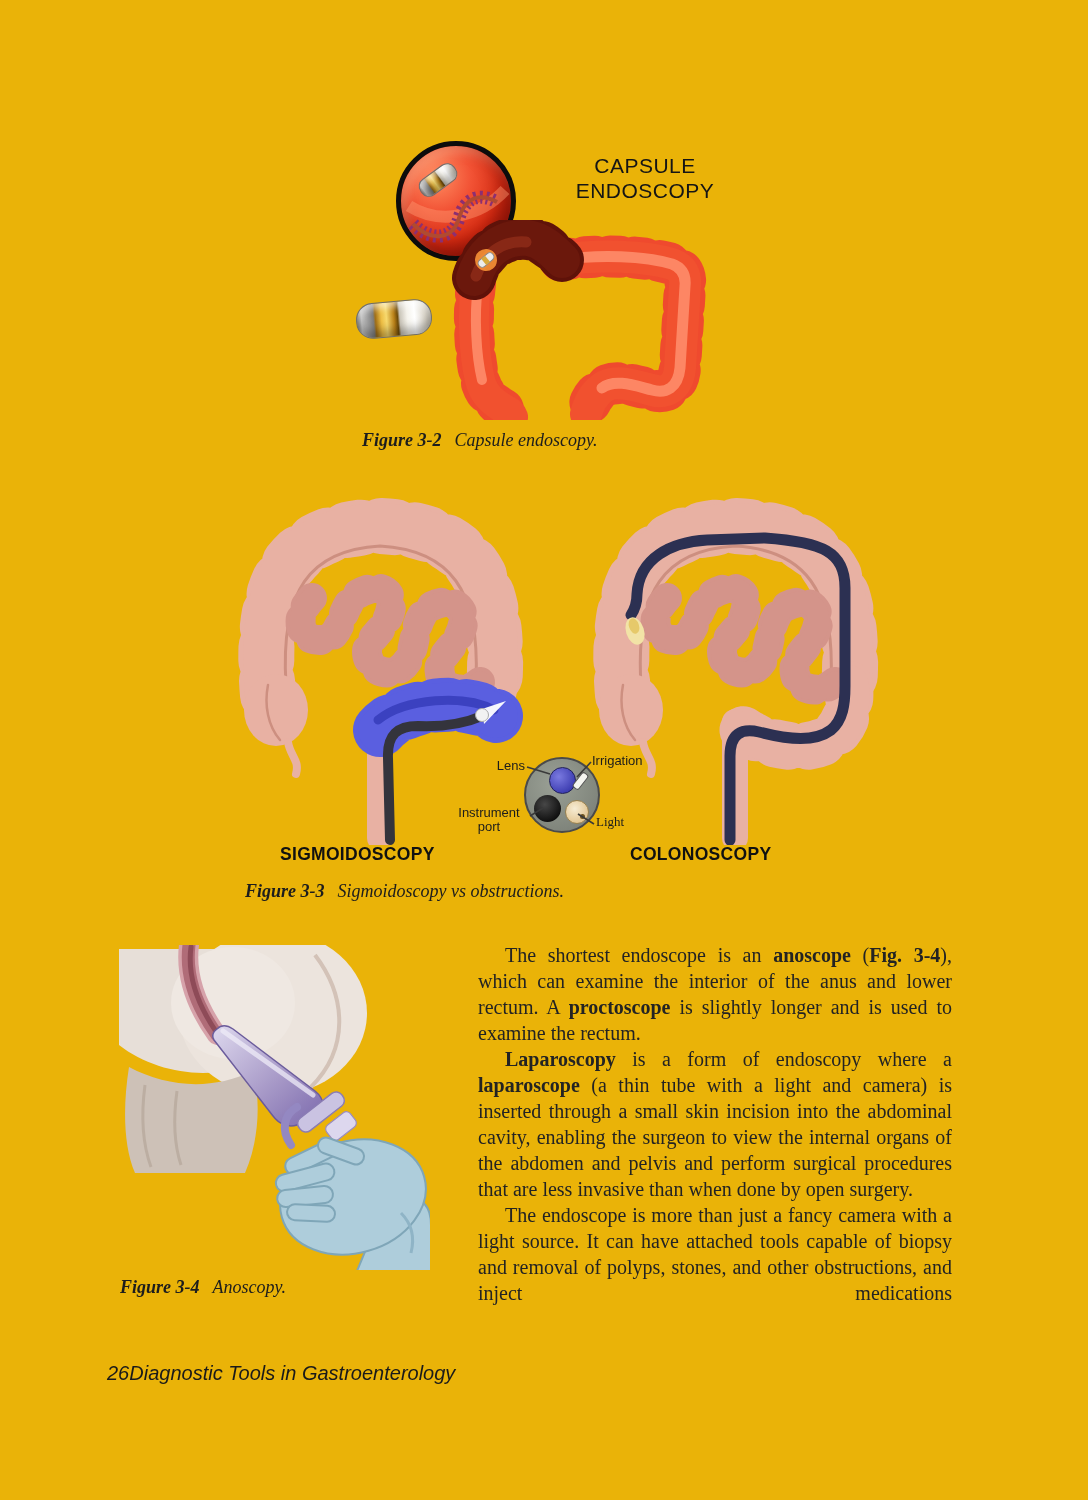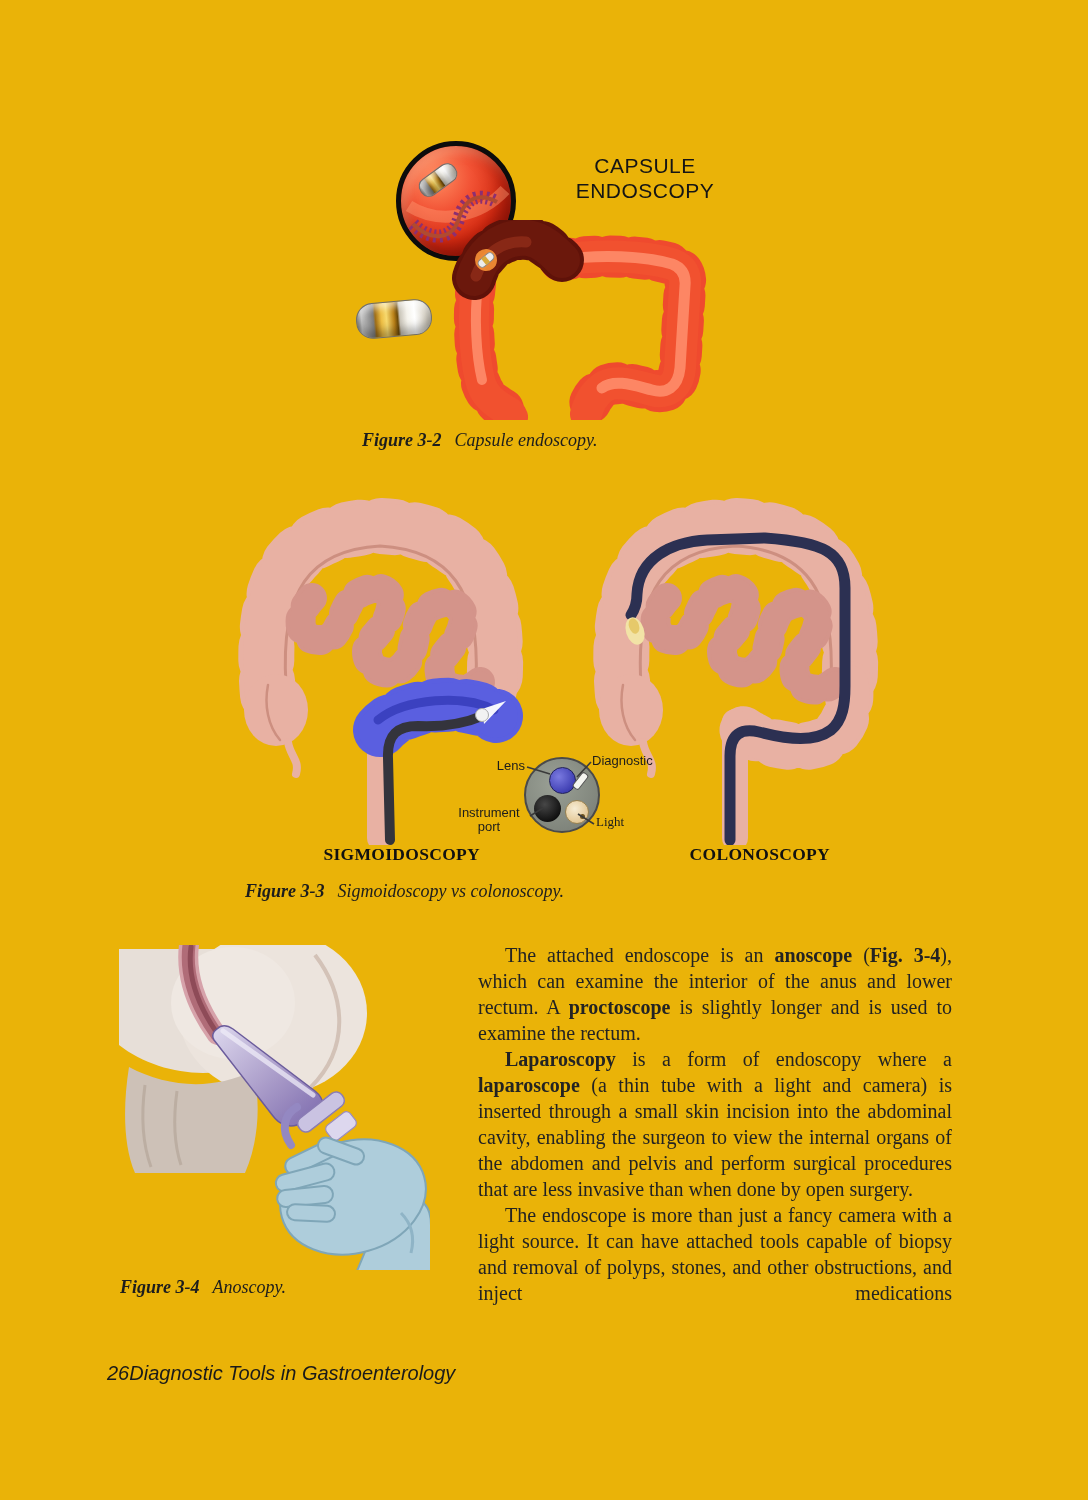--- a/index.html
+++ b/index.html
@@ -23,22 +23,22 @@
   .fig2-heading{left:225px;top:28px;width:160px;text-align:center;
     font-family:"Liberation Sans", sans-serif;font-size:21px;line-height:25px;
     color:#151515;letter-spacing:.5px;}
 
   
   .caption{font-size:18px;font-style:italic;color:#1d1d1d;white-space:nowrap;}
   .cap-label{font-weight:bold;margin-right:13px;}
 
   
   .fig3{left:225px;top:485px;width:650px;height:392px;}
-  .scopy-label{font-family:Liberation Serif, serif;font-weight:bold;font-size:17.5px;
-    letter-spacing:.3px;color:#111;text-align:right;}
+  .scopy-label{font-family:Liberation Sans, sans-serif;font-weight:bold;font-size:17.5px;
+    letter-spacing:.3px;color:#111;text-align:left;}
   .tip-circle{left:299px;top:272px;width:72px;height:72px;border-radius:50%;
     background:radial-gradient(circle at 40% 35%, #9aa095, #7f847b 75%, #6f746b);
     border:2px solid #4a4a4a;}
   .tip-lens{left:23px;top:8px;width:25px;height:25px;border-radius:50%;
     background:radial-gradient(circle at 35% 35%, #7a7ae0, #3c3cb0 75%);border:1px solid #20205a;}
   .tip-irrigation{left:45px;top:18px;width:17px;height:6px;border-radius:3px;background:#f5f5f0;
     border:1px solid #555;transform:rotate(-52deg);}
   .tip-instrument{left:8px;top:36px;width:27px;height:27px;border-radius:50%;
     background:radial-gradient(circle at 40% 35%, #474747, #0a0a0a 80%);}
   .tip-light{left:39px;top:41px;width:22px;height:22px;border-radius:50%;
@@ -170,33 +170,33 @@
     <svg class="abs" style="left:0;top:0;pointer-events:none;" width="650" height="392" viewBox="0 0 650 392">
       <g stroke="#3a3a3a" stroke-width="1.6">
         <line x1="302" y1="282" x2="325" y2="289"></line>
         <line x1="366" y1="277" x2="352" y2="292"></line>
         <line x1="305" y1="331" x2="318" y2="323"></line>
         <line x1="369" y1="339" x2="353" y2="329"></line>
       </g>
     </svg>
 
     <div class="abs lbl" style="left:256px;top:274px;width:44px;text-align:right;">Lens</div>
-    <div class="abs lbl" style="left:367px;top:269px;">Diagnostic</div>
+    <div class="abs lbl" style="left:367px;top:269px;">Irrigation</div>
     <div class="abs lbl" style="left:224px;top:321px;width:80px;text-align:center;">
       <span style="display:block">Instrument</span>
       <span style="display:block">port</span>
     </div>
     <div class="abs lbl" style="left:371px;top:330px;font-family:Liberation Serif, serif;">Light</div>
 
     <div class="abs scopy-label" style="left:55px;top:359px;width:200px;">SIGMOIDOSCOPY</div>
     <div class="abs scopy-label" style="left:405px;top:359px;width:200px;">COLONOSCOPY</div>
   </div>
 
   <div class="abs caption" style="left:245px;top:881px;">
-    <span class="cap-label">Figure 3-3</span><span>Sigmoidoscopy vs colonoscopy.</span>
+    <span class="cap-label">Figure 3-3</span><span>Sigmoidoscopy vs obstructions.</span>
   </div>
 
   <svg class="abs fig4" width="315" height="325" viewBox="0 0 315 325">
     <defs>
       <linearGradient id="coneG" x1="0" y1="0" x2="1" y2="1">
         <stop offset="0" stop-color="#ded9ee"></stop>
         <stop offset=".55" stop-color="#a89ac8"></stop>
         <stop offset="1" stop-color="#7a68ac"></stop>
       </linearGradient>
     </defs>
@@ -231,21 +231,21 @@
       <rect x="168" y="204" width="56" height="17" rx="8.5" transform="rotate(-26 196 212)"></rect>
       <rect x="160" y="224" width="60" height="17" rx="8.5" transform="rotate(-15 190 232)"></rect>
       <rect x="162" y="243" width="56" height="17" rx="8.5" transform="rotate(-6 190 251)"></rect>
       <rect x="172" y="260" width="48" height="16" rx="8" transform="rotate(3 196 268)"></rect>
       <rect x="202" y="198" width="48" height="16" rx="8" transform="rotate(20 226 206)"></rect>
       <path d="M 286,268 C 296,278 300,292 296,308" fill="none" stroke="#8fb4c6" stroke-width="3"></path>
     </g>
   </svg>
 
   <div class="abs bodycol">
-    <p><span>The attached endoscope is an </span><b>anoscope</b><span> (</span><b>Fig. 3-4</b><span>), which can examine the interior of the anus and lower rectum. A </span><b>proctoscope</b><span> is slightly longer and is used to examine the rectum.</span></p>
+    <p><span>The shortest endoscope is an </span><b>anoscope</b><span> (</span><b>Fig. 3-4</b><span>), which can examine the interior of the anus and lower rectum. A </span><b>proctoscope</b><span> is slightly longer and is used to examine the rectum.</span></p>
     <p><b>Laparoscopy</b><span> is a form of endoscopy where a </span><b>laparoscope</b><span> (a thin tube with a light and camera) is inserted through a small skin incision into the abdominal cavity, enabling the surgeon to view the internal organs of the abdomen and pelvis and perform surgical procedures that are less invasive than when done by open surgery.</span></p>
     <p class="p-last"><span>The endoscope is more than just a fancy camera with a light source. It can have attached tools capable of biopsy and removal of polyps, stones, and other obstructions, and inject medications</span></p>
   </div>
 
   <div class="abs caption" style="left:120px;top:1277px;text-align:center;">
     <span class="cap-label">Figure 3-4</span><span>Anoscopy.</span>
   </div>
 
   <div class="abs footer">
     <span>26</span><span class="title">Diagnostic Tools in Gastroenterology</span>

